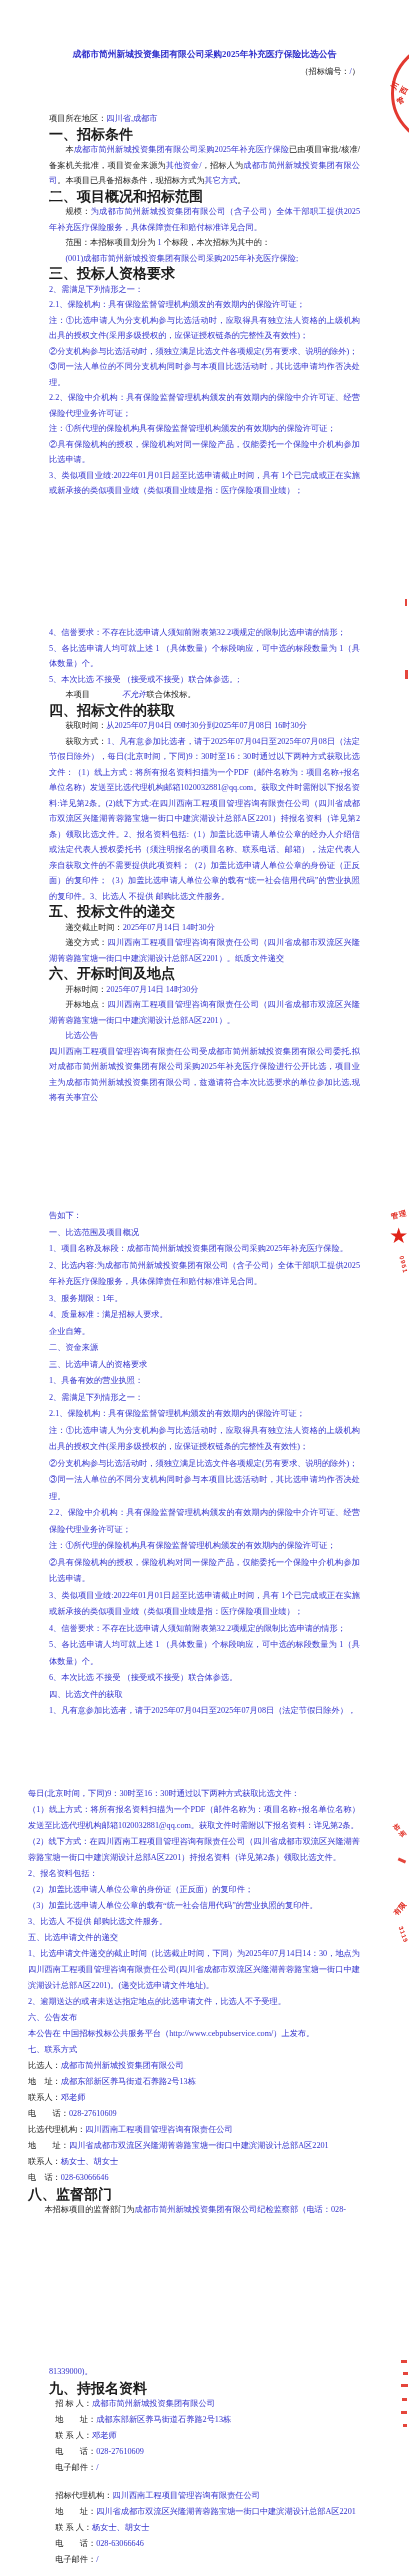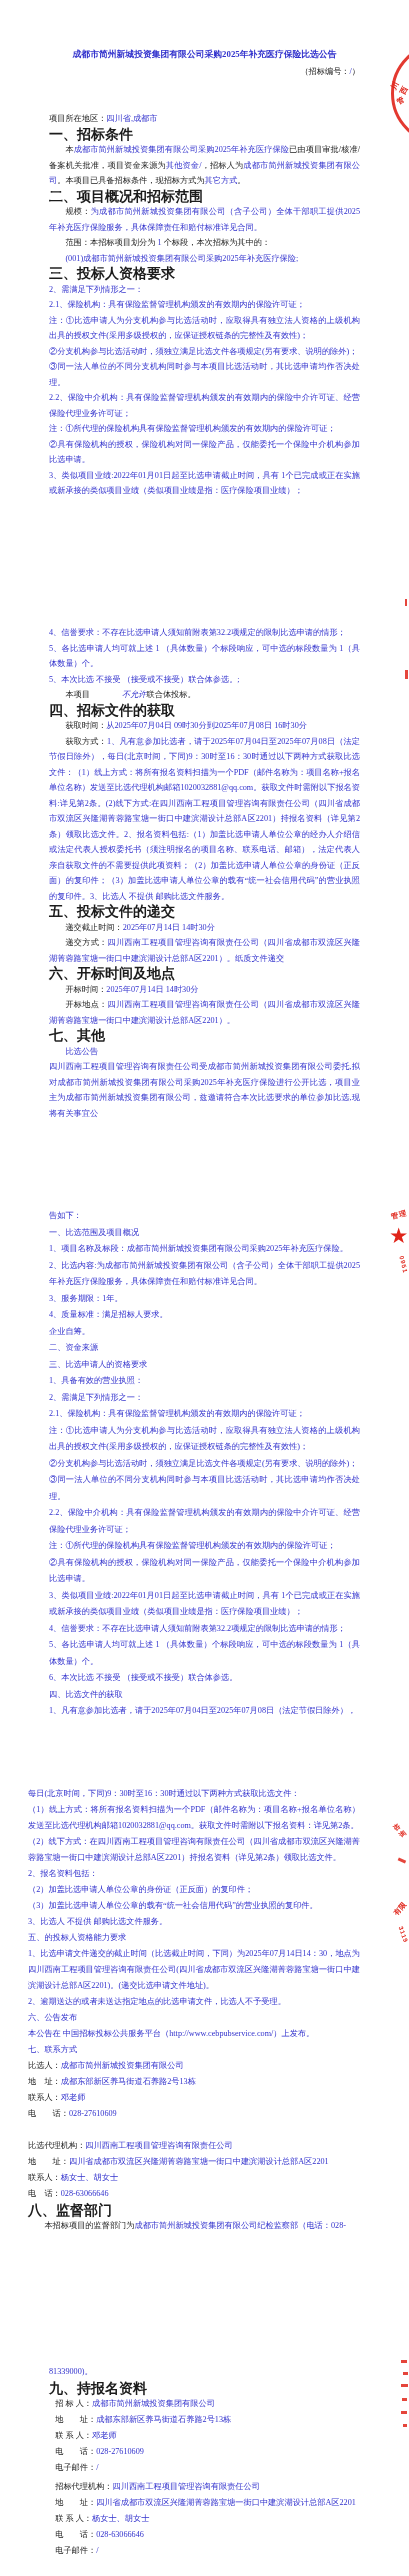--- a/index.html
+++ b/index.html
@@ -100,21 +100,20 @@
       <div class="para indent"><span class="run black">本项目</span><span class="run blue-i">不允许</span><span class="run black">联合体投标。</span></div>
       <div class="para h"><span class="run black">四、招标文件的获取</span></div>
       <div class="para indent"><span class="run black">获取时间：</span><span class="run blue">从2025年07月04日 09时30分到2025年07月08日 16时30分</span></div>
       <div class="para indent"><span class="run black">获取方式：</span><span class="run blue">1、凡有意参加比选者，请于2025年07月04日至2025年07月08日（法定节假日除外），每日(北京时间，下同)9：30时至16：30时通过以下两种方式获取比选文件：（1）线上方式：将所有报名资料扫描为一个PDF（邮件名称为：项目名称+报名单位名称）发送至比选代理机构邮箱1020032881@qq.com。获取文件时需附以下报名资料:详见第2条。(2)线下方式:在四川西南工程项目管理咨询有限责任公司（四川省成都市双流区兴隆湖菁蓉路宝塘一街口中建滨湖设计总部A区2201）持报名资料（详见第2条）领取比选文件。2、报名资料包括:（1）加盖比选申请人单位公章的经办人介绍信或法定代表人授权委托书（须注明报名的项目名称、联系电话、邮箱），法定代表人亲自获取文件的不需要提供此项资料；（2）加盖比选申请人单位公章的身份证（正反面）的复印件；（3）加盖比选申请人单位公章的载有“统一社会信用代码”的营业执照的复印件。3、比选人 不提供  邮购比选文件服务。</span></div>
       <div class="para h"><span class="run black">五、投标文件的递交</span></div>
       <div class="para indent"><span class="run black">递交截止时间：</span><span class="run blue">2025年07月14日 14时30分</span></div>
       <div class="para indent"><span class="run black">递交方式：</span><span class="run blue">四川西南工程项目管理咨询有限责任公司（四川省成都市双流区兴隆湖菁蓉路宝塘一街口中建滨湖设计总部A区2201）。纸质文件递交</span></div>
       <div class="para h"><span class="run black">六、开标时间及地点</span></div>
       <div class="para indent"><span class="run black">开标时间：</span><span class="run blue">2025年07月14日 14时30分</span></div>
       <div class="para indent"><span class="run black">开标地点：</span><span class="run blue">四川西南工程项目管理咨询有限责任公司（四川省成都市双流区兴隆湖菁蓉路宝塘一街口中建滨湖设计总部A区2201）。</span></div>
-      <div class="para h"><span class="run black">七、其他</span></div>
       <div class="para indent"><span class="run blue">比选公告</span></div>
       <div class="para"><span class="run blue">四川西南工程项目管理咨询有限责任公司受成都市简州新城投资集团有限公司委托,拟对成都市简州新城投资集团有限公司采购2025年补充医疗保险进行公开比选，项目业主为成都市简州新城投资集团有限公司，兹邀请符合本次比选要求的单位参加比选,现将有关事宜公</span></div>
     </div>
     <div class="page p3" style="padding-top: 52px;">
       <div class="para"><span class="run blue">告如下：</span></div>
       <div class="para"><span class="run blue">一、比选范围及项目概况</span></div>
       <div class="para"><span class="run blue">1、项目名称及标段：成都市简州新城投资集团有限公司采购2025年补充医疗保险。</span></div>
       <div class="para"><span class="run blue">2、比选内容:为成都市简州新城投资集团有限公司（含子公司）全体干部职工提供2025年补充医疗保险服务，具体保障责任和赔付标准详见合同。</span></div>
       <div class="para"><span class="run blue">3、服务期限：1年。</span></div>
       <div class="para"><span class="run blue">4、质量标准：满足招标人要求。</span></div>
@@ -138,46 +137,46 @@
       <div class="para"><span class="run blue">1、凡有意参加比选者，请于2025年07月04日至2025年07月08日（法定节假日除外），</span></div>
     </div>
     <div class="page p4" style="padding-top: 52px; padding-left: 28px;">
       <div class="para"><span class="run blue">每日(北京时间，下同)9：30时至16：30时通过以下两种方式获取比选文件：</span></div>
       <div class="para"><span class="run blue">（1）线上方式：将所有报名资料扫描为一个PDF（邮件名称为：项目名称+报名单位名称）发送至比选代理机构邮箱1020032881@qq.com。获取文件时需附以下报名资料：详见第2条。</span></div>
       <div class="para"><span class="run blue">（2）线下方式：在四川西南工程项目管理咨询有限责任公司（四川省成都市双流区兴隆湖菁蓉路宝塘一街口中建滨湖设计总部A区2201）持报名资料（详见第2条）领取比选文件。</span></div>
       <div class="para"><span class="run blue">2、报名资料包括：</span></div>
       <div class="para"><span class="run blue">（2）加盖比选申请人单位公章的身份证（正反面）的复印件；</span></div>
       <div class="para"><span class="run blue">（3）加盖比选申请人单位公章的载有“统一社会信用代码”的营业执照的复印件。</span></div>
       <div class="para"><span class="run blue">3、比选人 不提供  邮购比选文件服务。</span></div>
-      <div class="para"><span class="run blue">五、的投标人资格能力要求</span></div>
+      <div class="para"><span class="run blue">五、比选申请文件的递交</span></div>
       <div class="para"><span class="run blue">1、比选申请文件递交的截止时间（比选截止时间，下同）为2025年07月14日14：30，地点为四川西南工程项目管理咨询有限责任公司(四川省成都市双流区兴隆湖菁蓉路宝塘一街口中建滨湖设计总部A区2201)。(递交比选申请文件地址)。</span></div>
       <div class="para"><span class="run blue">2、逾期送达的或者未送达指定地点的比选申请文件，比选人不予受理。</span></div>
       <div class="para"><span class="run blue">六、公告发布</span></div>
       <div class="para"><span class="run blue">本公告在 中国招标投标公共服务平台（http://www.cebpubservice.com/）上发布。</span></div>
       <div class="para"><span class="run blue">七、联系方式</span></div>
       <div class="para"><span class="run black">比选人：</span><span class="run blue">成都市简州新城投资集团有限公司</span></div>
       <div class="para"><span class="run black">地　址：</span><span class="run blue">成都东部新区养马街道石养路2号13栋</span></div>
       <div class="para"><span class="run black">联系人：</span><span class="run blue">邓老师</span></div>
       <div class="para"><span class="run black">电　　话：</span><span class="run blue">028-27610609</span></div>
-      <div class="para" style="margin-top: 16px;"><span class="run black">比选代理机构：</span><span class="run blue">四川西南工程项目管理咨询有限责任公司</span></div>
+      <div class="para" style=""><span class="run black">比选代理机构：</span><span class="run blue">四川西南工程项目管理咨询有限责任公司</span></div>
       <div class="para"><span class="run black">地　　址：</span><span class="run blue">四川省成都市双流区兴隆湖菁蓉路宝塘一街口中建滨湖设计总部A区2201</span></div>
       <div class="para"><span class="run black">联系人：</span><span class="run blue">杨女士、胡女士</span></div>
       <div class="para"><span class="run black">电　话：</span><span class="run blue">028-63066646</span></div>
       <div class="para h"><span class="run black">八、监督部门</span></div>
       <div class="para indent"><span class="run black">本招标项目的监督部门为</span><span class="run blue">成都市简州新城投资集团有限公司纪检监察部（电话：028-</span></div>
     </div>
     <div class="page p5" style="padding-top: 52px;">
       <div class="para"><span class="run blue">81339000)。</span></div>
       <div class="para h"><span class="run black">九、持报名资料</span></div>
       <div class="para indent-sm"><span class="run black">招 标 人：</span><span class="run blue">成都市简州新城投资集团有限公司</span></div>
       <div class="para indent-sm"><span class="run black">地　　址：</span><span class="run blue">成都东部新区养马街道石养路2号13栋</span></div>
       <div class="para indent-sm"><span class="run black">联 系 人：</span><span class="run blue">邓老师</span></div>
       <div class="para indent-sm"><span class="run black">电　　话：</span><span class="run blue">028-27610609</span></div>
       <div class="para indent-sm"><span class="run black">电子邮件：</span><span class="run blue">/</span></div>
-      <div class="para indent-sm" style="margin-top: 3px;"><span class="run black">招标代理机构：</span><span class="run blue">四川西南工程项目管理咨询有限责任公司</span></div>
+      <div class="para indent-sm" style="margin-top: 12px;"><span class="run black">招标代理机构：</span><span class="run blue">四川西南工程项目管理咨询有限责任公司</span></div>
       <div class="para indent-sm"><span class="run black">地　　址：</span><span class="run blue">四川省成都市双流区兴隆湖菁蓉路宝塘一街口中建滨湖设计总部A区2201</span></div>
       <div class="para indent-sm"><span class="run black">联 系 人：</span><span class="run blue">杨女士、胡女士</span></div>
       <div class="para indent-sm"><span class="run black">电　　话：</span><span class="run blue">028-63066646</span></div>
       <div class="para indent-sm"><span class="run black">电子邮件：</span><span class="run blue">/</span></div>
     </div>
   </div>
 
 <div class="arc-frag"></div>
 <div class="edge-frag frag-text" style="left:394px;top:75px;font-size:7.7px;transform:rotate(-62deg);">川西</div>
 <div class="edge-frag frag-text" style="left:397px;top:96px;font-size:7.2px;transform:rotate(-30deg);">管</div>

